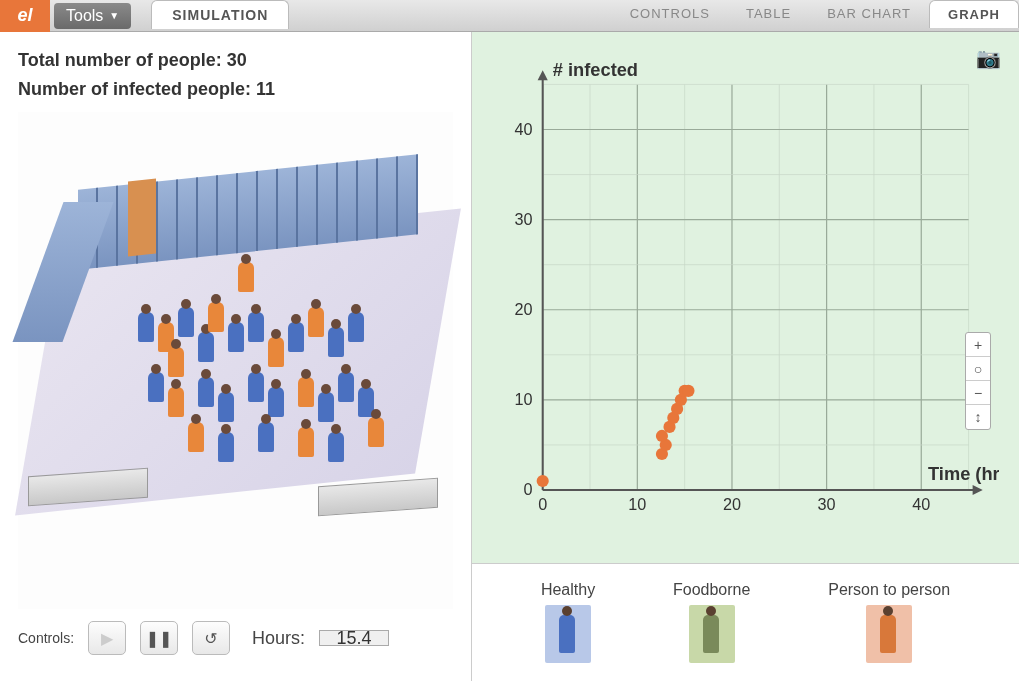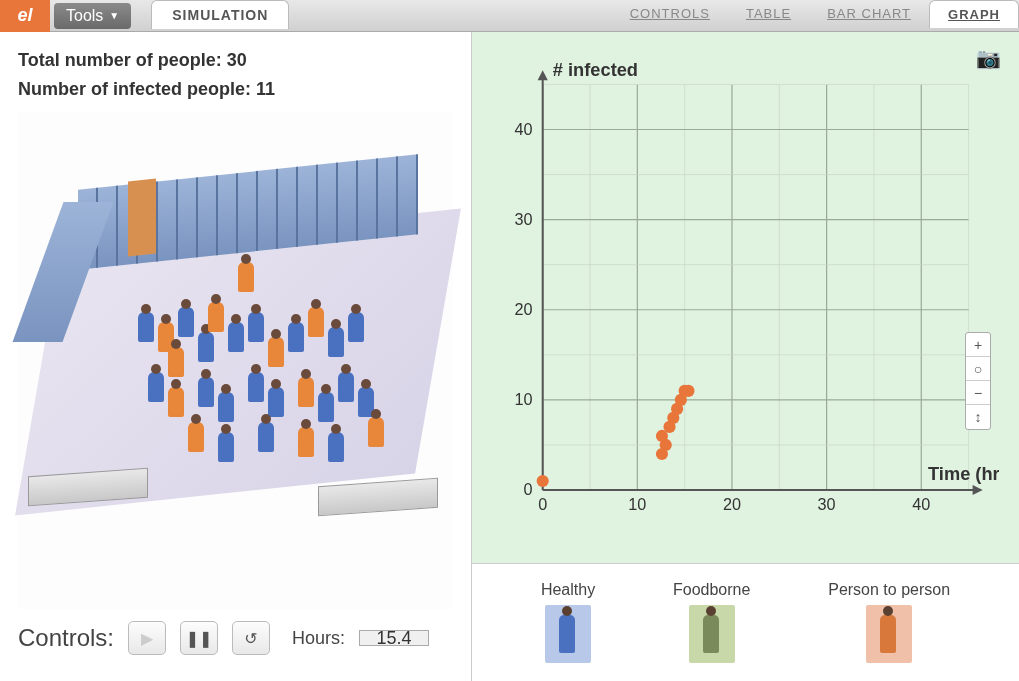--- a/index.html
+++ b/index.html
@@ -7,21 +7,21 @@
 
 .topbar { display: flex; align-items: center; height: 32px; background: linear-gradient(#e8e8e8, #d0d0d0); border-bottom: 1px solid #aaa; }
 .logo { width: 50px; height: 32px; background: #e8763a; display: flex; align-items: center; justify-content: center; color: #fff; font-style: italic; font-weight: bold; font-size: 18px; }
 .tools-btn { background: linear-gradient(#8a8a8a, #6a6a6a); color: #fff; padding: 4px 12px; margin-left: 4px; border-radius: 4px; font-size: 16px; display: flex; align-items: center; gap: 6px; cursor: pointer; }
 .tools-btn .chev { font-size: 10px; }
 
 .tabs { display: flex; margin-left: 20px; flex: 1; align-items: flex-start; height: 100%; gap: 24px; }
 .tab { padding: 6px 20px; color: #888; font-size: 14px; letter-spacing: 1px; cursor: pointer; }
 .tab.active { background: #fff; border: 1px solid #bbb; border-bottom: none; border-radius: 6px 6px 0 0; color: #555; font-weight: bold; }
 .tabs-right { display: flex; margin-left: auto; }
-.tabs-right .tab { padding: 6px 18px; font-size: 13px; text-decoration: underline; }
+.tabs-right .tab { padding: 6px 18px; font-size: 13px; }
 .tabs-right .tab.active { background: #fff; }
 
 .main { display: flex; height: calc(100% - 32px); }
 .left-pane { width: 472px; border-right: 1px solid #ccc; display: flex; flex-direction: column; padding: 14px 18px; }
 .right-pane { flex: 1; display: flex; flex-direction: column; }
 
 .stats { font-size: 18px; color: #333; line-height: 1.6; font-weight: bold; }
 .sim-area { flex: 1; background: #fdfdfd; margin-top: 8px; position: relative; }
 
 .locker-scene { position: relative; width: 100%; height: 400px; }
@@ -33,21 +33,21 @@
 .bench { position: absolute; width: 120px; height: 30px; background: linear-gradient(#e8e8e8, #c8c8c8); border: 1px solid #999; }
 .bench1 { left: 10px; top: 360px; transform: skewY(-4deg); }
 .bench2 { left: 300px; top: 370px; transform: skewY(-4deg); }
 
 .person { position: absolute; width: 16px; height: 30px; border-radius: 6px 6px 2px 2px; }
 .person::before { content: ''; position: absolute; top: -8px; left: 3px; width: 10px; height: 10px; border-radius: 50%; background: #6a4a3a; }
 .person.healthy { background: #4a70c0; }
 .person.infected { background: #e8873a; }
 
 .controls-row { display: flex; align-items: center; gap: 14px; padding: 12px 0; }
-.controls-label { font-size: 24px; color: #444; }
+.controls-label { font-size: 14px; color: #444; }
 .ctrl-btn { width: 38px; height: 34px; border: 1px solid #bbb; border-radius: 5px; background: linear-gradient(#fdfdfd, #e8e8e8); display: flex; align-items: center; justify-content: center; cursor: pointer; font-size: 16px; color: #555; }
 .ctrl-btn.disabled { color: #ccc; cursor: default; }
 .hours-label { font-size: 18px; color: #444; margin-left: 8px; }
 .hours-val { width: 70px; height: 16px; border: 1px solid #aaa; background: #f0f0f0; display: flex; align-items: center; justify-content: center; font-size: 18px; color: #333; }
 
 .graph-area { flex: 1; background: #e0f2e0; position: relative; padding: 20px; }
 .camera-icon { position: absolute; right: 18px; top: 14px; font-size: 20px; color: #888; cursor: pointer; }
 .zoom-ctrl { position: absolute; right: 28px; top: 300px; background: #fff; border: 1px solid #aaa; border-radius: 3px; width: 26px; }
 .zoom-ctrl div { height: 24px; display: flex; align-items: center; justify-content: center; border-bottom: 1px solid #ccc; cursor: pointer; color: #555; font-size: 14px; }
 .zoom-ctrl div:last-child { border-bottom: none; }

